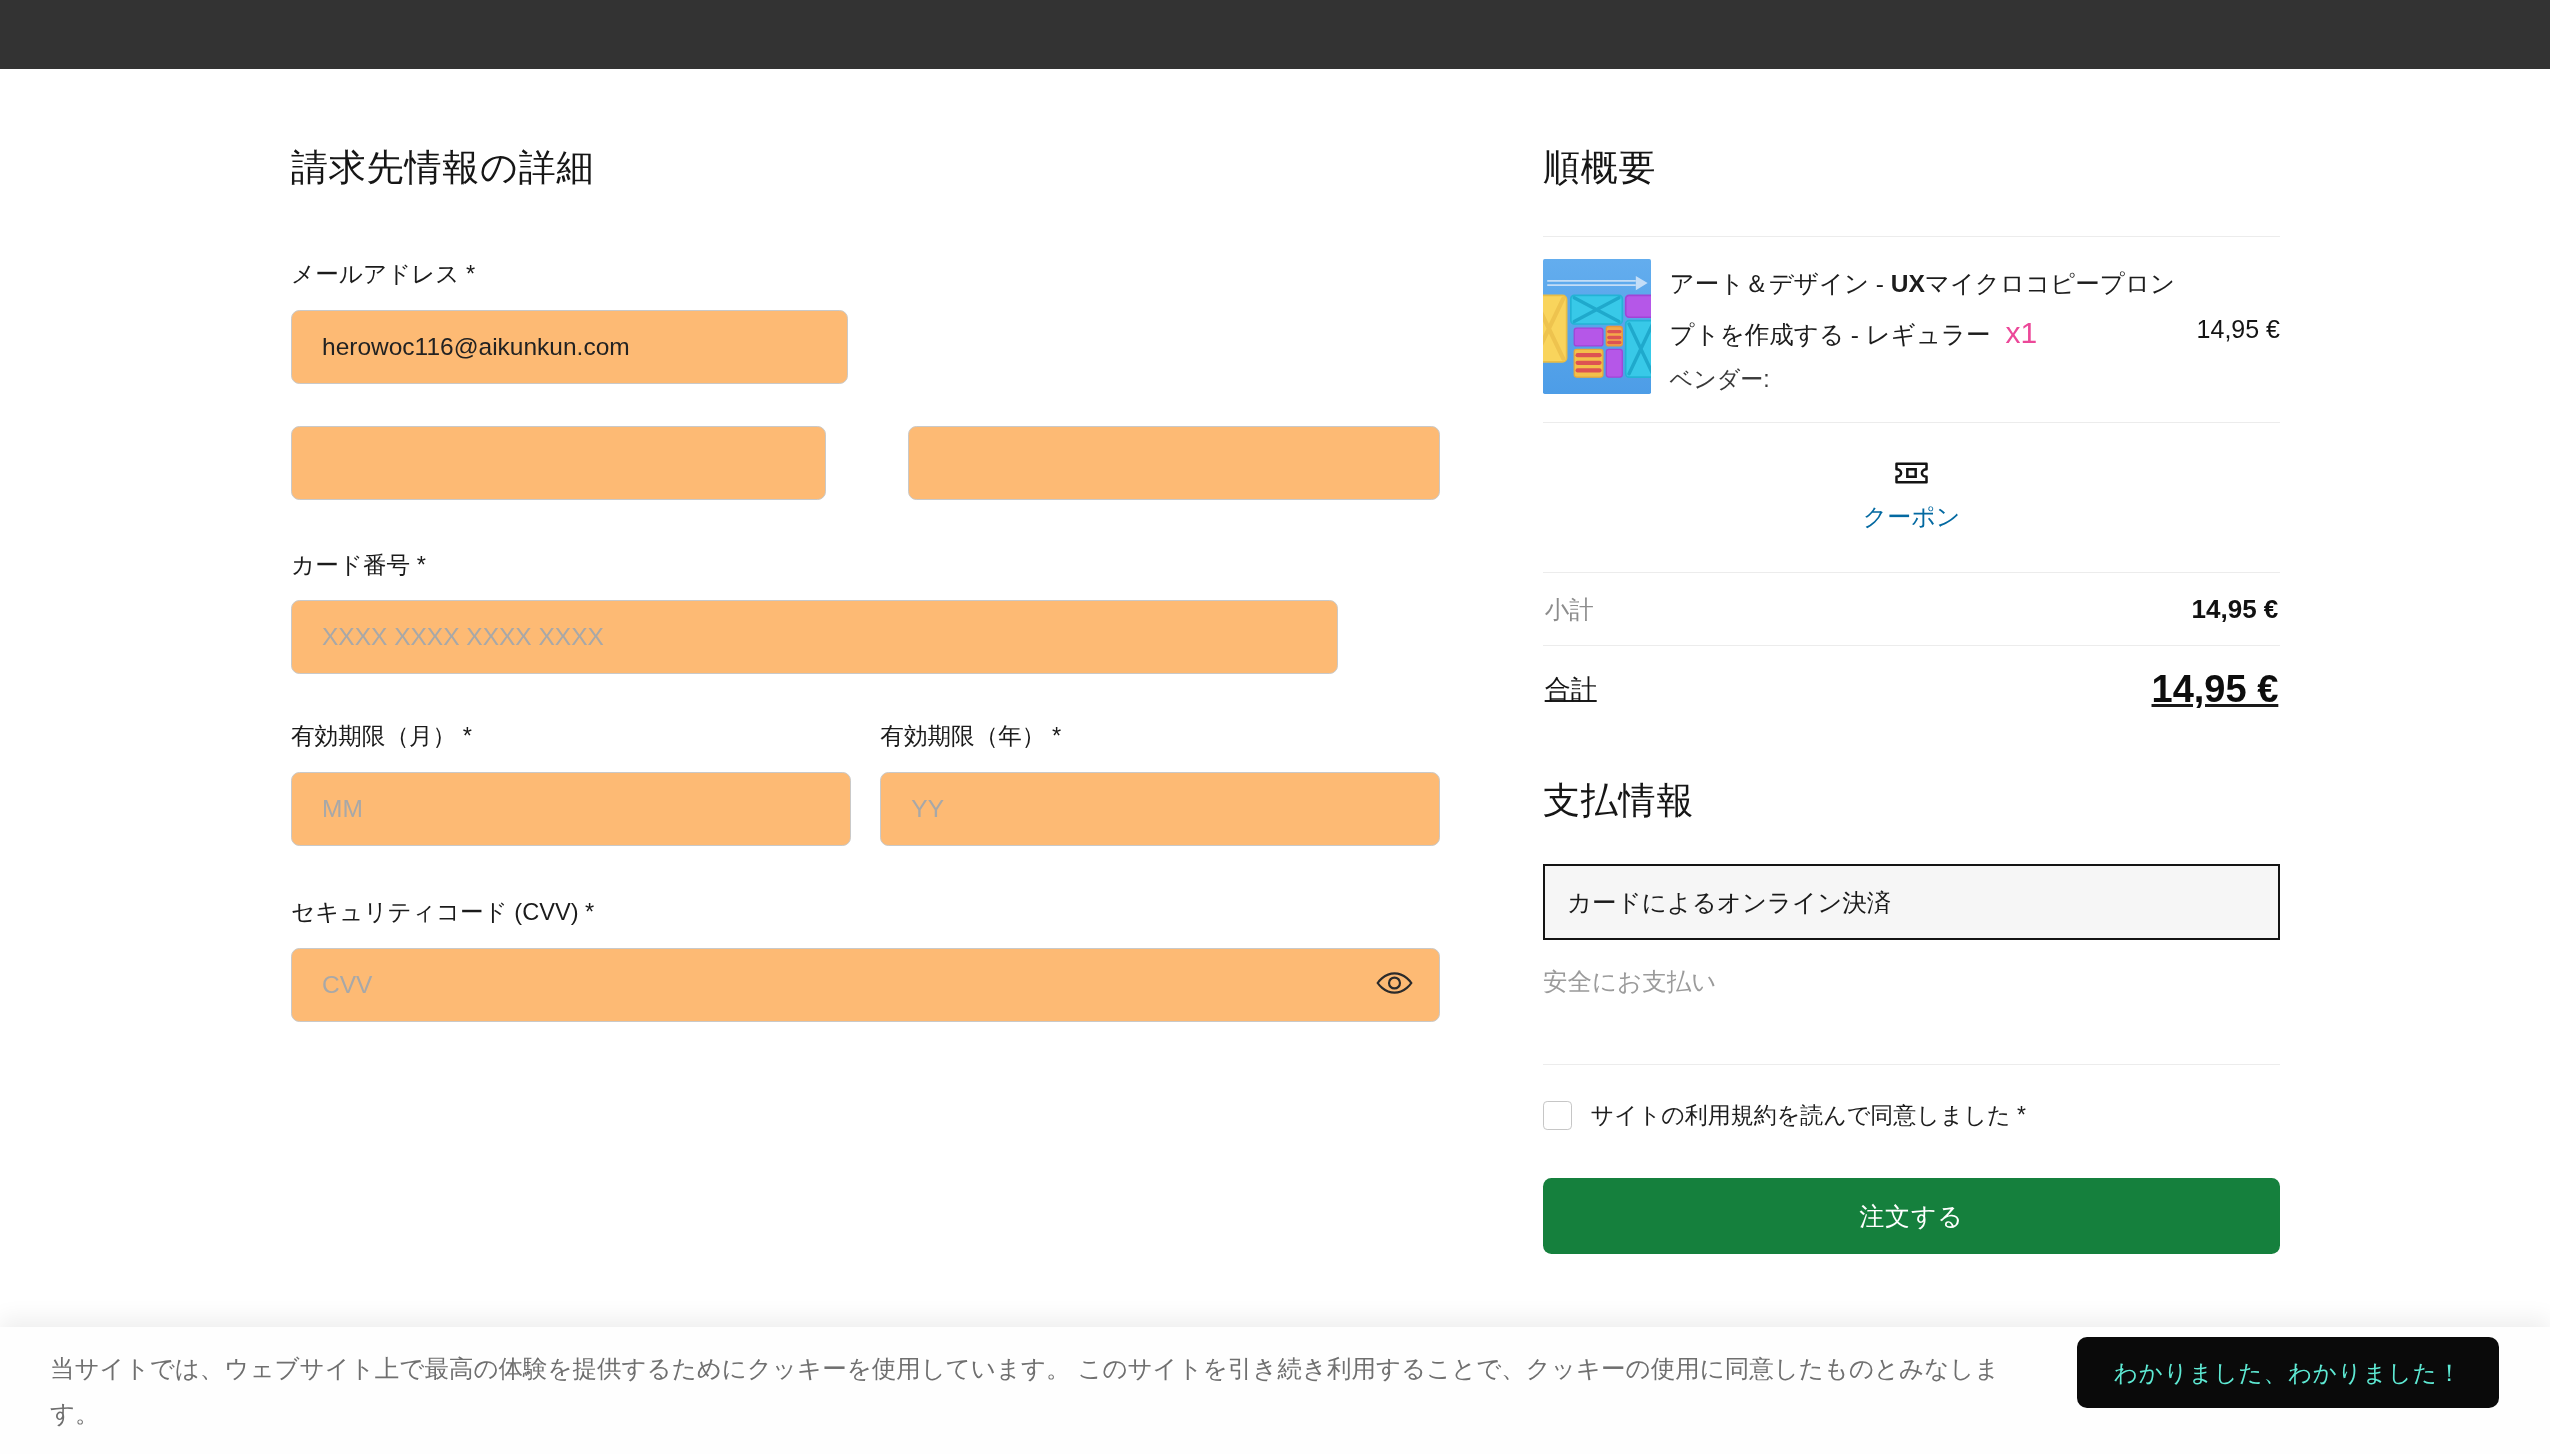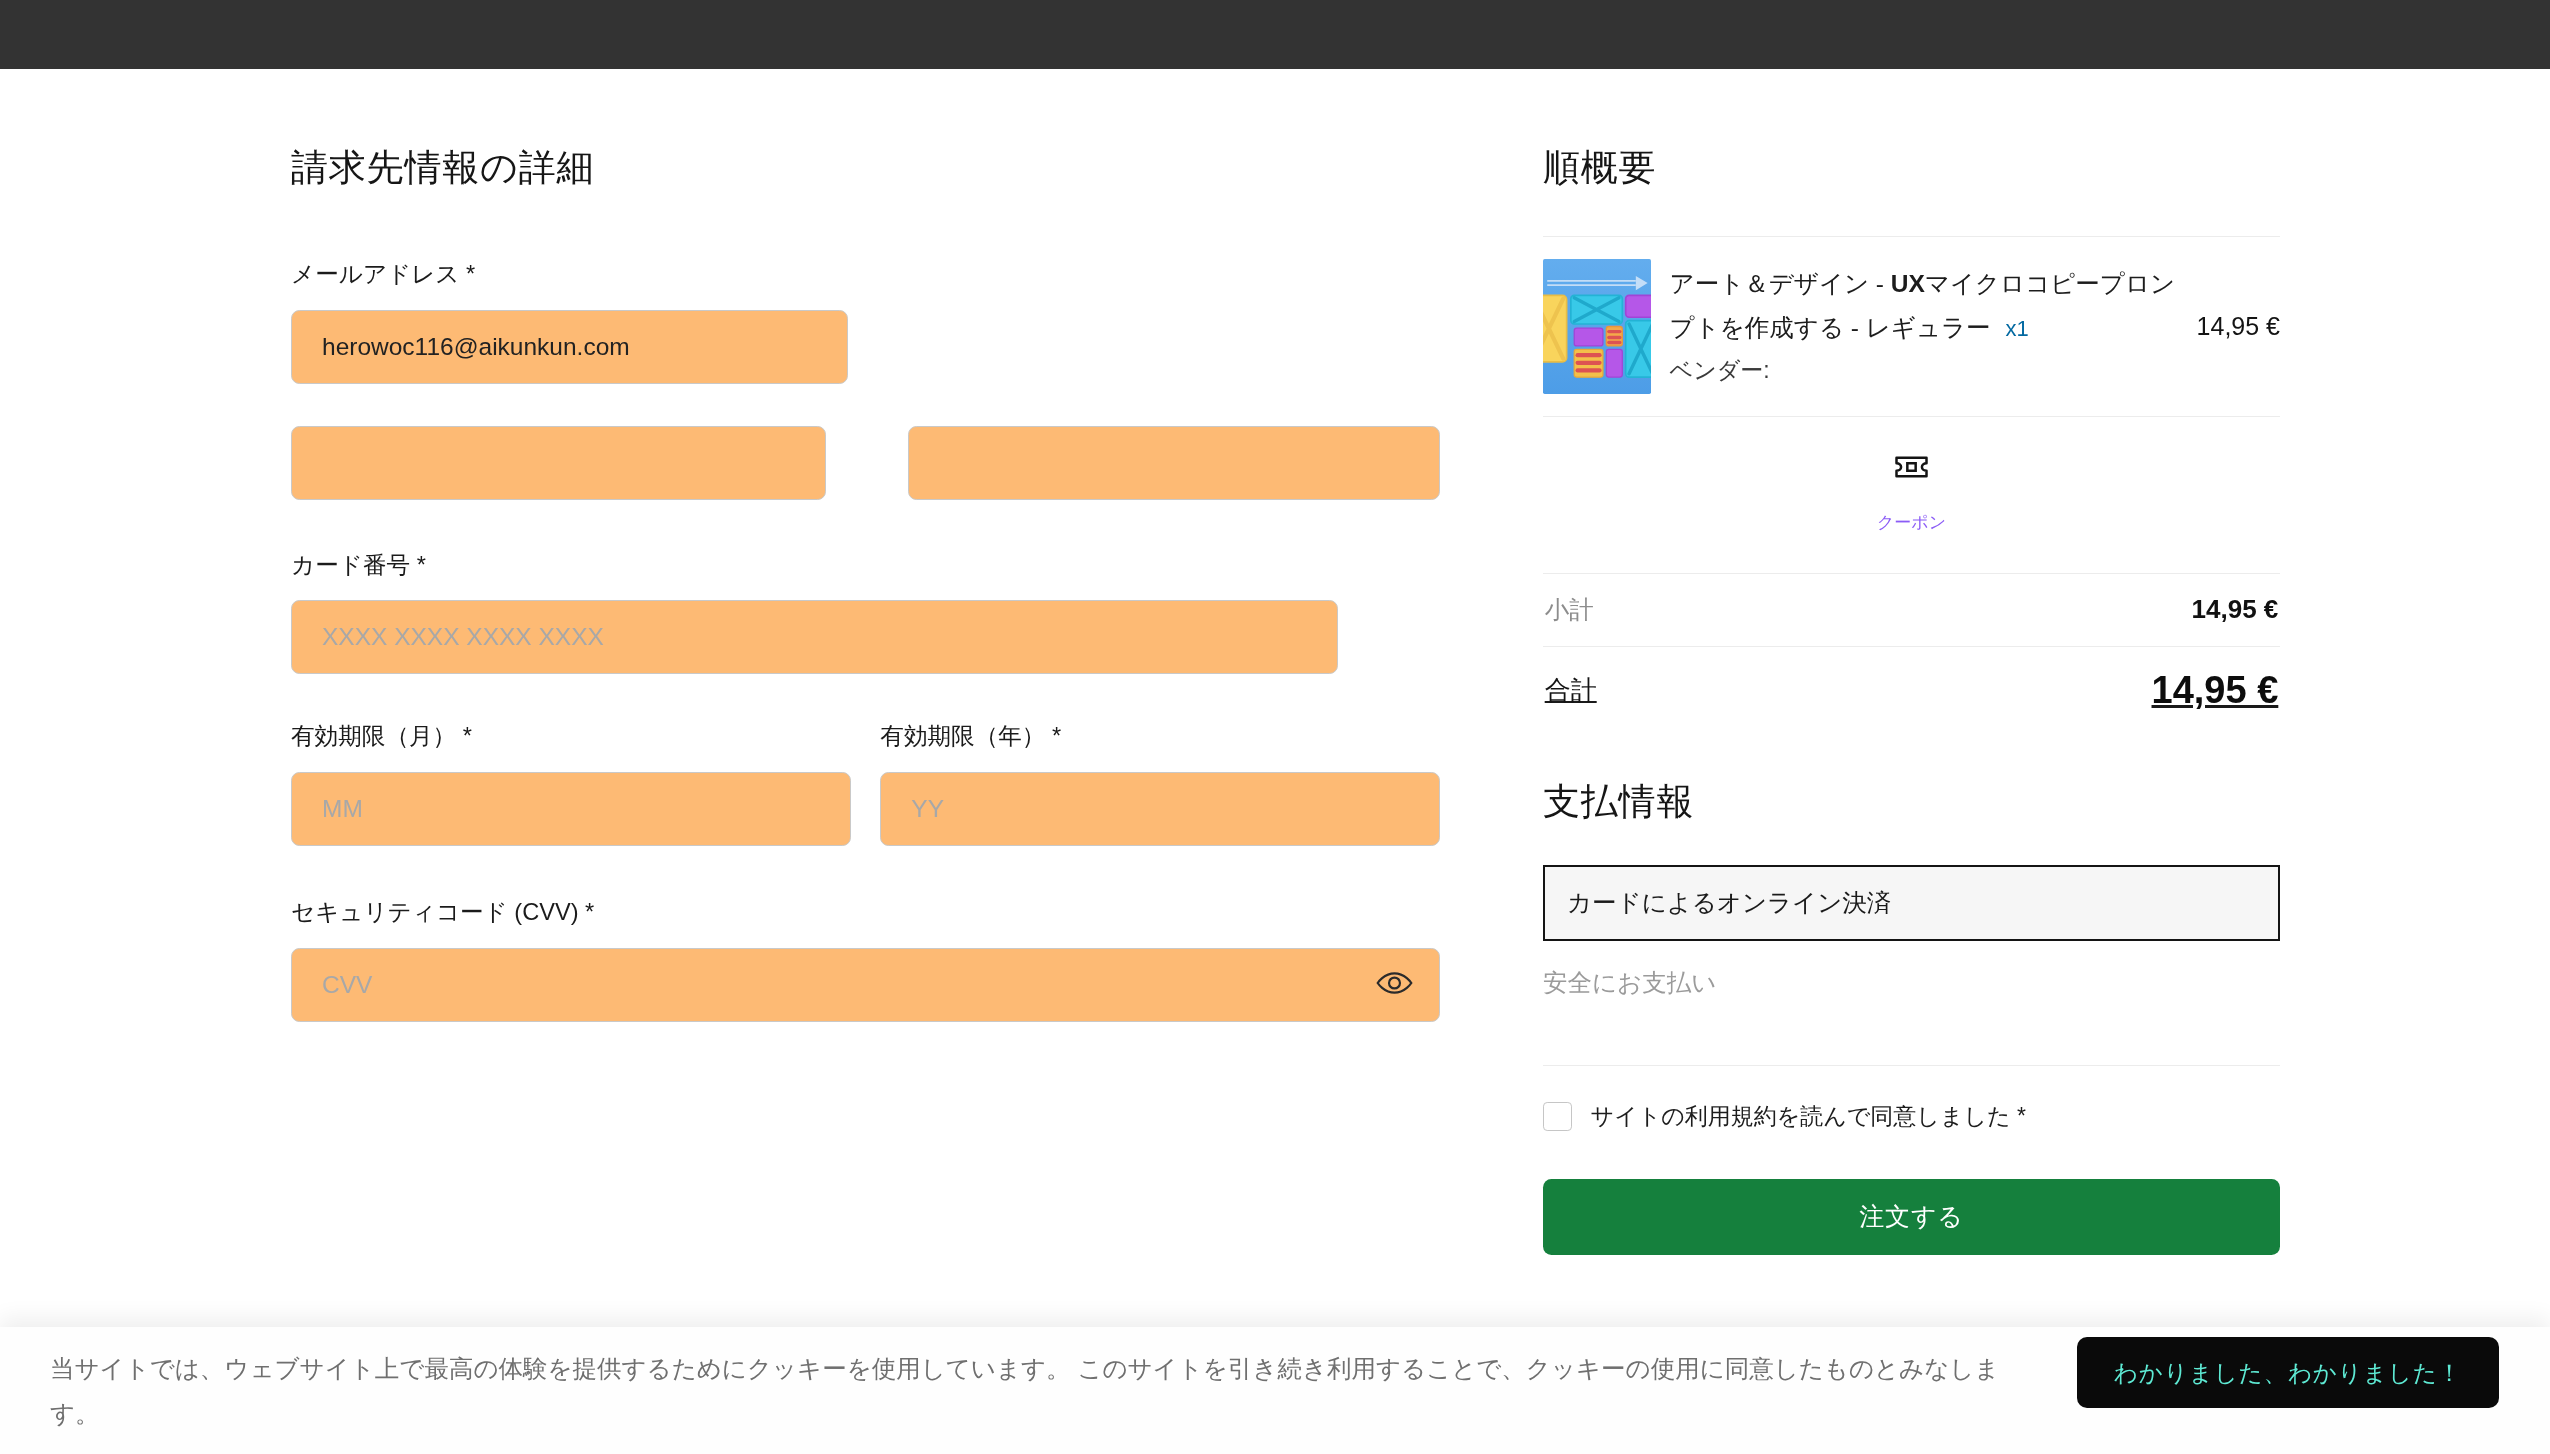--- a/index.html
+++ b/index.html
@@ -44,25 +44,25 @@
 
   
   .summary-col{position:absolute;left:1543px;top:144px;width:737px;}
   .divider{border:none;border-top:1.7px solid #ececec;margin:0;}
   .div-1{margin-top:44px;}
   .product-row{display:flex;gap:18.6px;padding:22px 0;align-items:flex-start;}
   .thumb{width:108px;height:135px;border-radius:1.7px;overflow:hidden;flex:none;}
   .thumb svg{display:block;width:108px;height:135px;}
   .item-info{flex:1;font-size:24.5px;line-height:1.78;color:#1c1c1c;padding-top:3.4px;}
   .item-name .b{font-weight:700;}
-  .item-qty{color:#0369a1;font-size:22px;margin-left:15px;}
+  .item-qty{color:#ec4899;font-size:30px;margin-left:15px;}
   .item-vendor{font-size:23px;color:#3a3a3a;}
   .item-price{font-size:25px;font-weight:500;color:#141414;align-self:center;white-space:nowrap;}
   .coupon-block{text-align:center;padding:35px 0 39px;cursor:pointer;}
-  .coupon-label{display:block;margin-top:26px;font-size:17px;color:#8b5cf6;}
+  .coupon-label{display:block;margin-top:10px;font-size:24px;color:#0369a1;}
   .totals-row{display:flex;justify-content:space-between;align-items:center;padding:19.4px 1.7px;}
   .sub-label{font-size:24.5px;color:#8d8d8d;}
   .sub-value{font-size:26px;font-weight:700;color:#111;}
   .total-label{font-size:26px;font-weight:500;color:#141414;}
   .total-value{font-size:38px;font-weight:700;color:#0d0d0d;}
   .totals-row.total{padding:22px 1.7px 25px;text-decoration:underline;}
   .payment-title{margin-top:41px;}
   .method-select{
     margin-top:39px;height:76px;border:2.5px solid #141414;background:#f6f6f6;
     display:flex;align-items:center;padding:16px 22px;font-size:24.5px;color:#1a1a1a;

